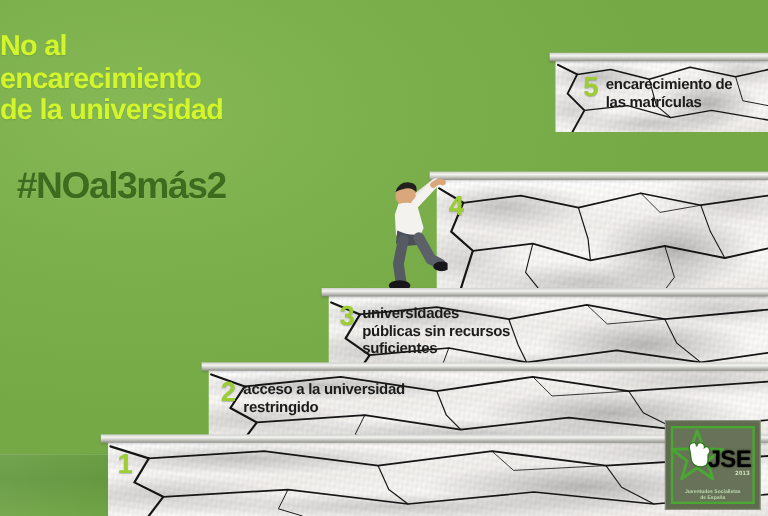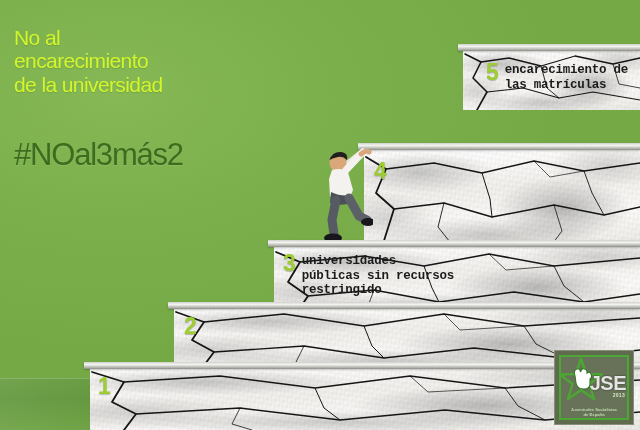--- a/index.html
+++ b/index.html
@@ -21,32 +21,32 @@
     background:linear-gradient(180deg,#63993a 0%,#5d9337 40%,#6aa03e 100%);
     box-shadow:inset 0 1px 0 rgba(255,255,255,.18);
   }
   .bg-floor:after{
     content:"";position:absolute;left:0;top:0;width:100%;height:100%;
     background:linear-gradient(105deg, rgba(255,255,255,.10) 0%, rgba(255,255,255,0) 55%);
   }
 
   
   .headline{
-    position:absolute;left:14px;top:26px;width:300px;
+    position:absolute;left:0;top:26px;width:300px;
     color:#d3f52c;
-    font-weight:normal;
-    font-size:21px;
+    font-weight:bold;
+    font-size:24px;
     line-height:1.11;
     letter-spacing:-0.6px;
     text-shadow:0 1px 1px rgba(40,70,20,.18);
   }
   .hashtag{
     position:absolute;left:14px;top:137px;
     color:#3e6c1f;
-    font-weight:normal;
+    font-weight:bold;
     font-size:31px;
     letter-spacing:-1.2px;
     text-shadow:0 1px 0 rgba(255,255,255,.10);
   }
 
   
   .stair{
     position:absolute;
     overflow:hidden;
     background:#f2f2f0;
@@ -92,42 +92,41 @@
     flex:none;
   }
   .txt{
     color:#1b1b1b;
     font-weight:bold;
     font-size:12.5px;
     line-height:1.16;
     letter-spacing:-0.25px;
     white-space:pre-line;
     padding-top:2px;
-    font-family:Liberation Mono, monospace;
   }
 
   
   .man{position:absolute;left:305px;top:146px;width:68px;height:98px;}
 
   
   .logo{
     position:absolute;right:6px;bottom:5px;
     width:78px;height:73px;
     background:#5f6a4e;
     border:1px solid rgba(255,255,255,.25);
     overflow:hidden;
   }
   .logo .plate{
     position:absolute;inset:4px;
     border:2px solid #4aa832;
     background:rgba(255,255,255,.06);
   }
   .logo .jse{
     position:absolute;right:7px;top:22px;
-    color:#e5e5e5;font-weight:bold;font-size:20px;line-height:1;
+    color:#000000;font-weight:bold;font-size:20px;line-height:1;
     letter-spacing:-0.5px;
     text-shadow:0 0 2px rgba(0,0,0,.6);
   }
   .logo .year{
     position:absolute;right:8px;top:41px;
     color:#cfe8c0;font-size:5px;font-weight:bold;letter-spacing:.3px;
   }
   .logo .sub{
     position:absolute;left:5px;right:5px;bottom:6px;
     color:#bdd9ae;font-size:4.2px;line-height:1.35;text-align:center;
@@ -215,39 +214,41 @@
       <path d="M280 22 L290 42 L310 58" stroke-width=".9"></path>
       <path d="M100 46 L94 62 L110 70" stroke-width=".8"></path>
       <path d="M215 10 L232 26 L280 22" stroke-width=".7"></path>
     </svg>
   </div>
   <div class="lip" style="left:268px;top:240px;width:372px;"></div>
   <div class="label" style="left:283px;top:252px;width:215px;">
     <span class="num">3</span>
     <span class="txt">universidades
 públicas sin recursos
-restringido</span>
+suficientes</span>
   </div>
 
   <div class="stair" style="left:174px;top:306px;width:466px;height:62px;">
     <div class="tex"></div>
     <div class="grain"></div>
     <svg class="cracks" viewBox="0 0 466 62" preserveAspectRatio="none">
       <path d="M2 6 L30 16 L18 34 L40 46 L28 62" stroke-width="1.8"></path>
       <path d="M30 16 L110 8 L190 20 L270 8 L350 20 L466 12" stroke-width="1.5"></path>
       <path d="M40 46 L130 40 L210 52 L300 42 L390 52 L466 44" stroke-width="1.4"></path>
       <path d="M190 20 L198 40 L210 52" stroke-width="1"></path>
       <path d="M350 20 L362 38 L390 52" stroke-width=".9"></path>
       <path d="M270 8 L286 24 L350 20" stroke-width=".7"></path>
       <path d="M130 40 L122 56 L140 62" stroke-width=".8"></path>
     </svg>
   </div>
   <div class="lip" style="left:168px;top:302px;width:472px;"></div>
   <div class="label" style="left:184px;top:315px;width:240px;">
     <span class="num">2</span>
+    <span class="txt">acceso a la universidad
+restringido</span>
   </div>
 
   <div class="stair" style="left:90px;top:366px;width:550px;height:64px;">
     <div class="tex"></div>
     <div class="grain"></div>
     <svg class="cracks" viewBox="0 0 550 64" preserveAspectRatio="none">
       <path d="M2 6 L34 16 L22 36 L46 48 L34 64" stroke-width="1.8"></path>
       <path d="M34 16 L130 10 L225 22 L320 10 L415 22 L550 14" stroke-width="1.5"></path>
       <path d="M46 48 L150 42 L250 54 L355 44 L455 54 L550 46" stroke-width="1.4"></path>
       <path d="M225 22 L234 42 L250 54" stroke-width="1"></path>

